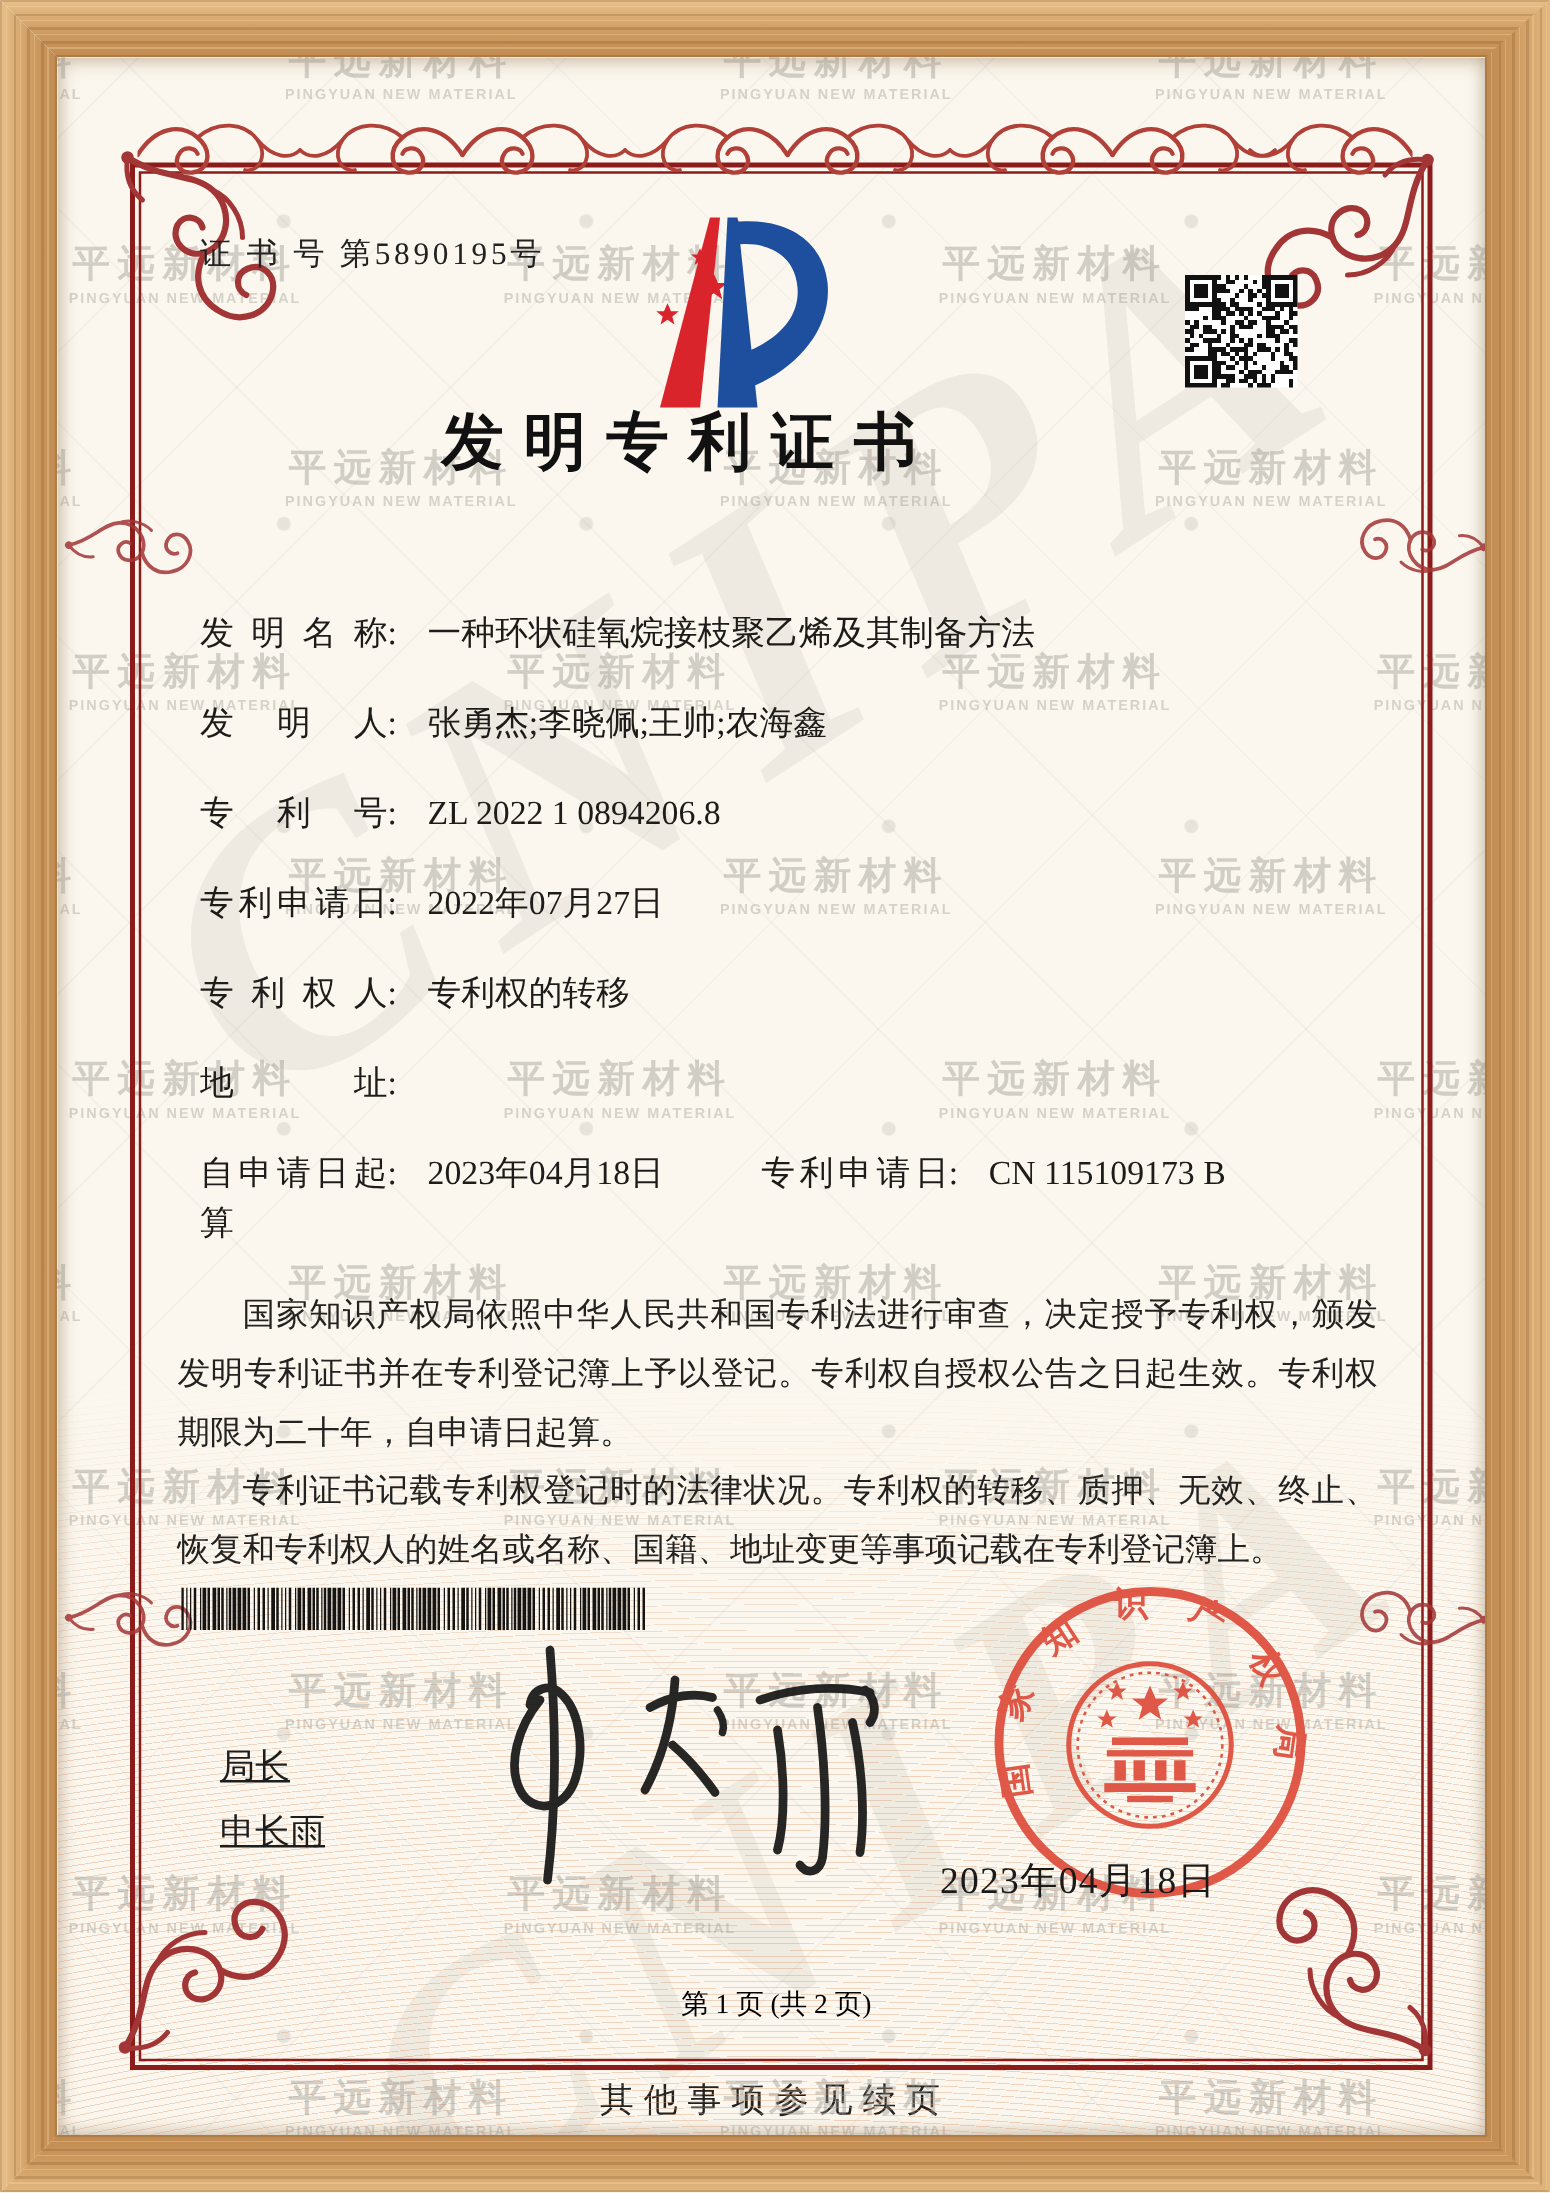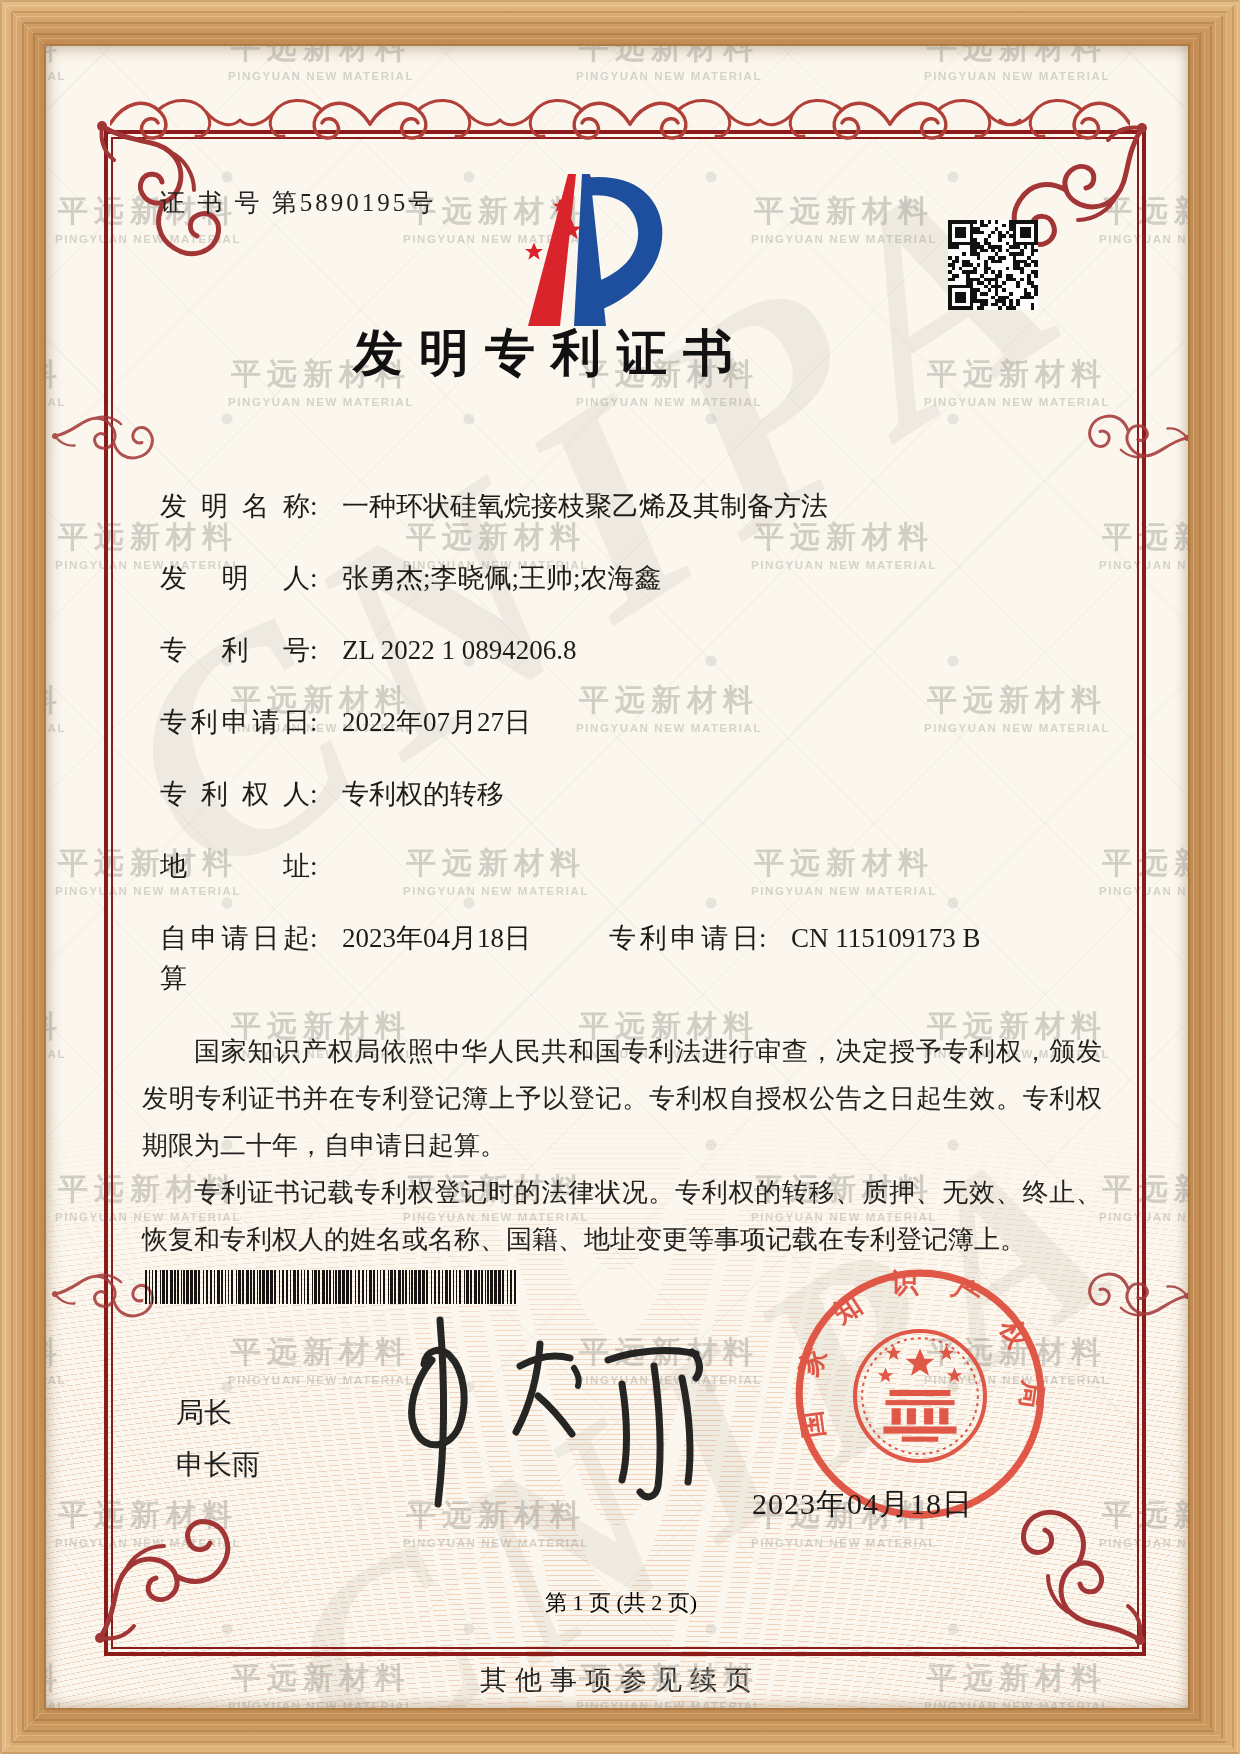--- a/index.html
+++ b/index.html
@@ -61,21 +61,21 @@
   .fields{position:absolute;left:160px;top:486px;width:940px;}
   .frow{display:flex;align-items:flex-start;height:40px;margin-bottom:32px;font-size:27px;line-height:40px;}
   .flabel{display:inline-block;width:150px;text-align:justify;text-align-last:justify;flex:none;}
   .fcolon{flex:none;width:16px;margin-right:16px;}
   .fvalue{white-space:nowrap;}
   .gap-right{margin-left:78px;}
   .paras{position:absolute;left:142px;top:1028px;width:960px;font-size:26px;line-height:47px;
     text-align:justify;color:#242220;}
   .paras p{margin:0;text-indent:52px;}
   .barcode{position:absolute;left:145px;top:1270px;width:376px;height:34px;}
-  .signer{position:absolute;left:176px;font-size:28px;font-family:"Liberation Sans","DejaVu Sans",sans-serif;color:#1d1d1d;}
+  .signer{position:absolute;left:176px;font-size:28px;font-family:"Liberation Sans","DejaVu Sans",sans-serif;color:#1d1d1d;text-decoration:underline;}
   .signer.t1{top:1394px;}
   .signer.t2{top:1446px;}
   .signature{position:absolute;left:340px;top:1308px;width:400px;height:210px;}
   .seal{position:absolute;left:788px;top:1262px;width:264px;height:264px;opacity:.94;}
   .seal-date{position:absolute;left:752px;top:1484px;font-size:30px;letter-spacing:1px;color:#1b1a18;z-index:5;}
   .page-info{position:absolute;left:105px;top:1588px;width:1032px;text-align:center;font-size:22px;color:#000000;}
   .footer-note{position:absolute;left:0;top:1662px;width:1240px;text-align:center;
     font-size:27px;letter-spacing:8px;color:#242220;}
 </style>
 </head>

